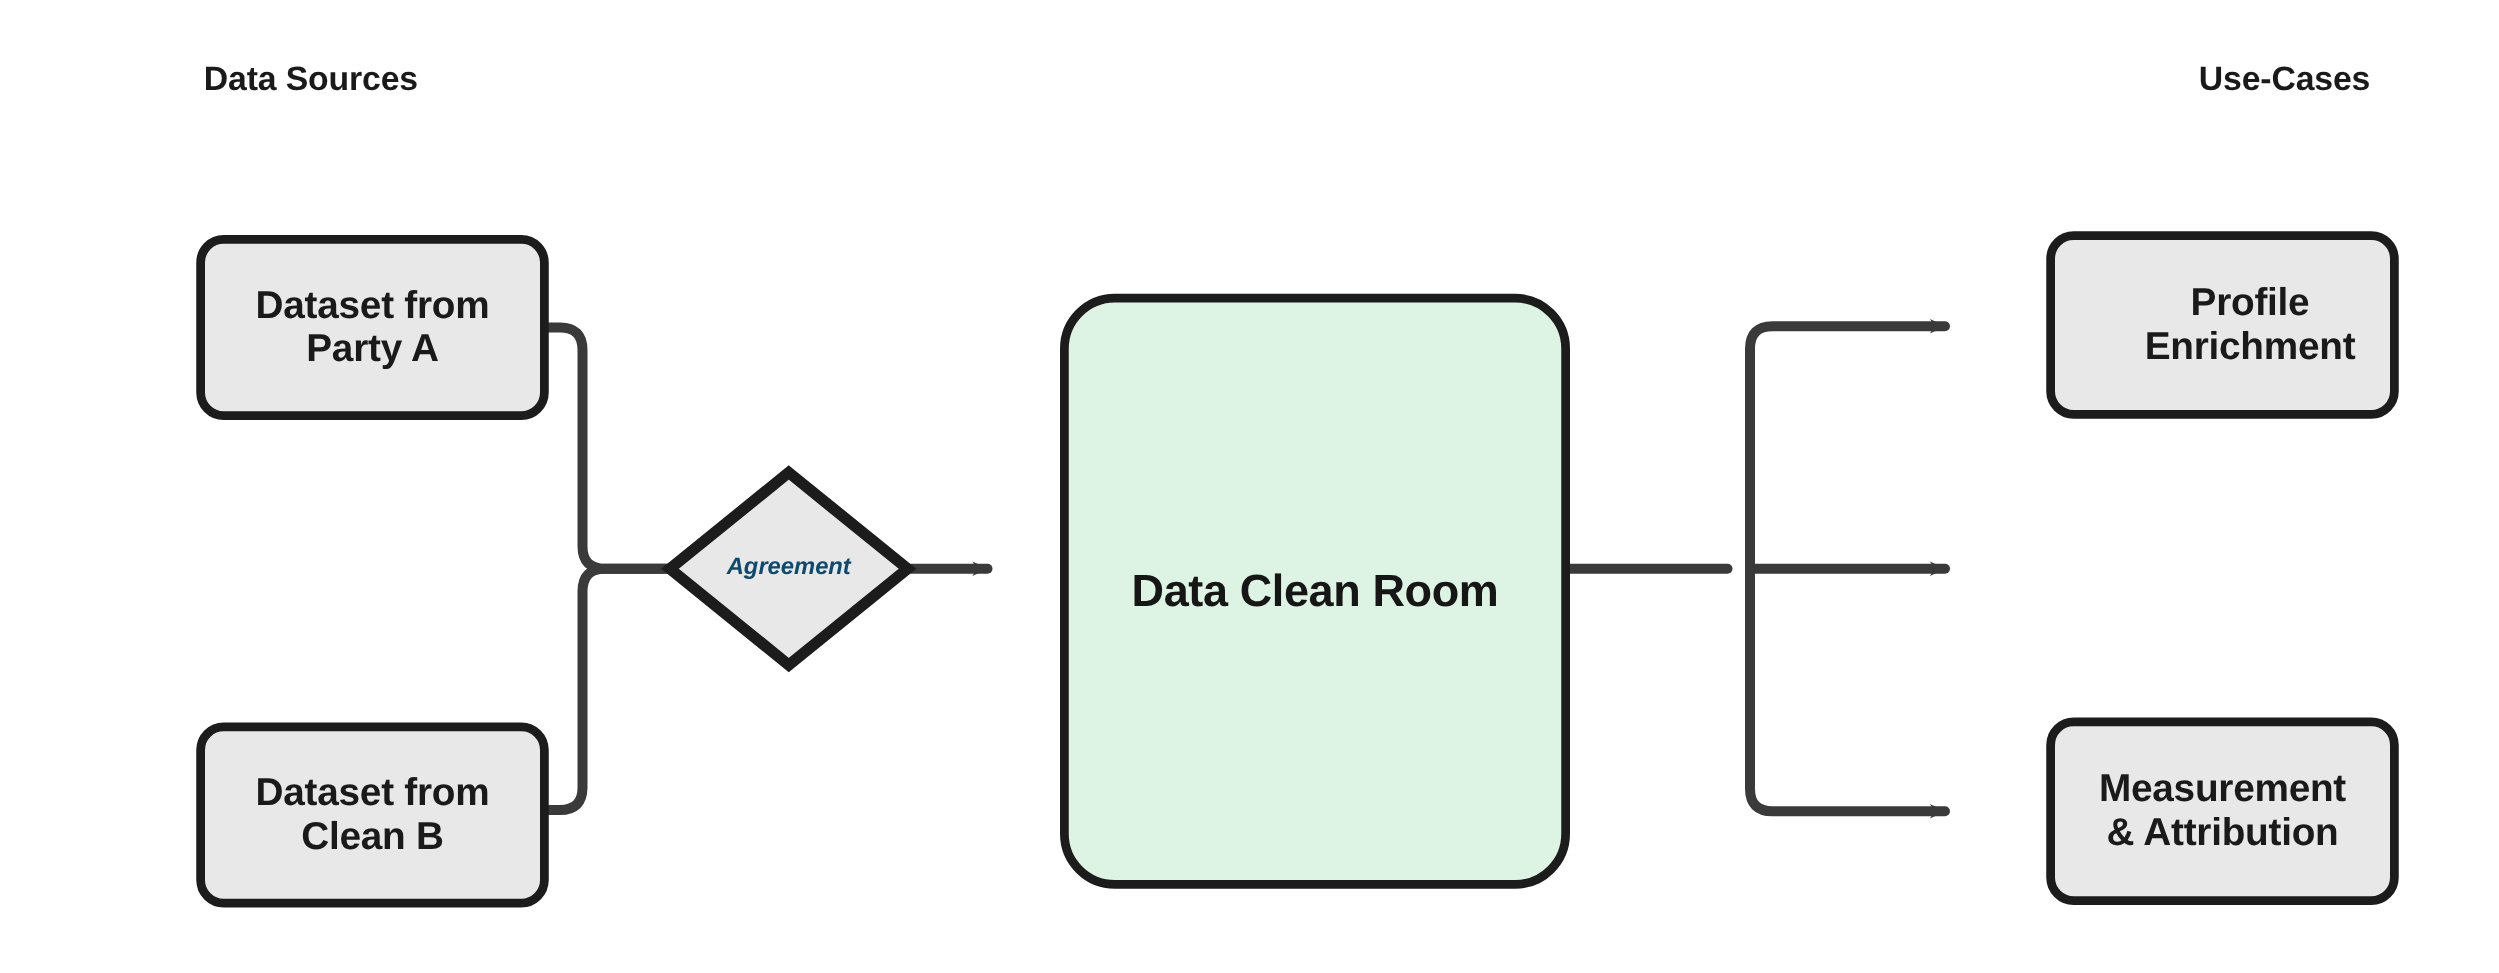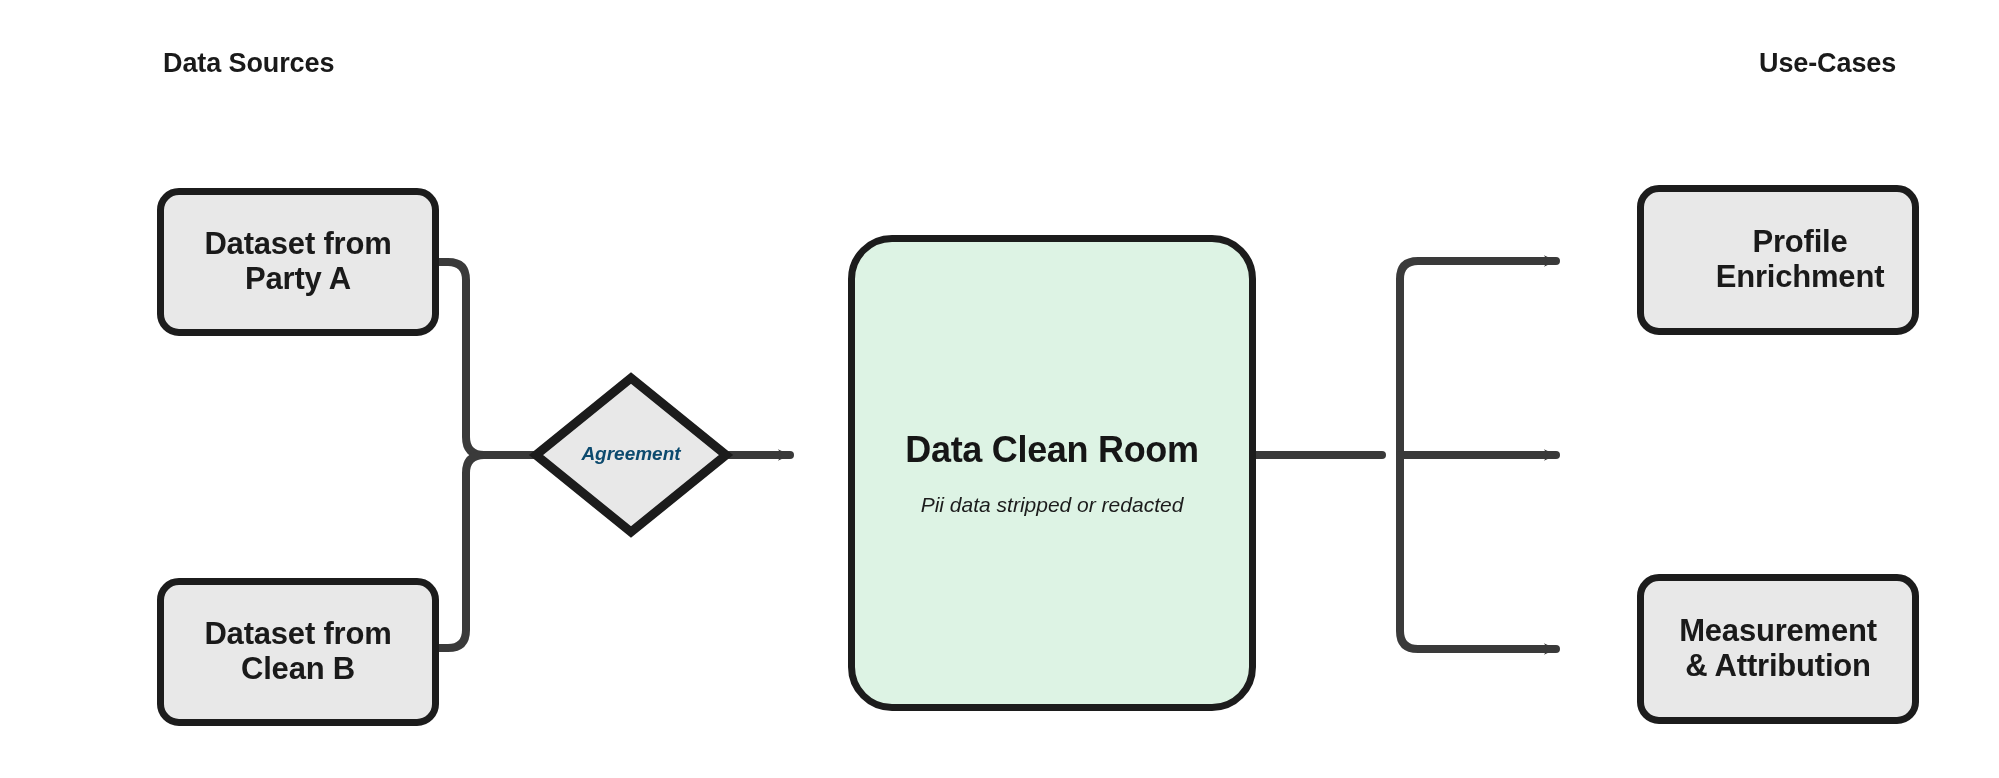--- a/index.html
+++ b/index.html
@@ -128,21 +128,20 @@
     <div class="node-label">Party A</div>
   </div>
 
   <div class="node rounded-node" style="left:120px; top:578px; width:282px; height:148px;">
     <div class="node-label">Dataset from</div>
     <div class="node-label">Clean B</div>
   </div>
 
   <div class="node cleanroom-node" style="left:848px; top:235px; width:408px; height:476px;">
     <div class="cleanroom-title">Data Clean Room</div>
-    <div class="cleanroom-sub">Pii data stripped or redacted</div>
   </div>
 
   <div class="node rounded-node" style="left:1600px; top:185px; width:282px; height:150px;padding-left:44px;">
     <div class="node-label">Profile</div>
     <div class="node-label">Enrichment</div>
   </div>
 
 
   <div class="node rounded-node" style="left:1600px; top:574px; width:282px; height:150px;">
     <div class="node-label">Measurement</div>

